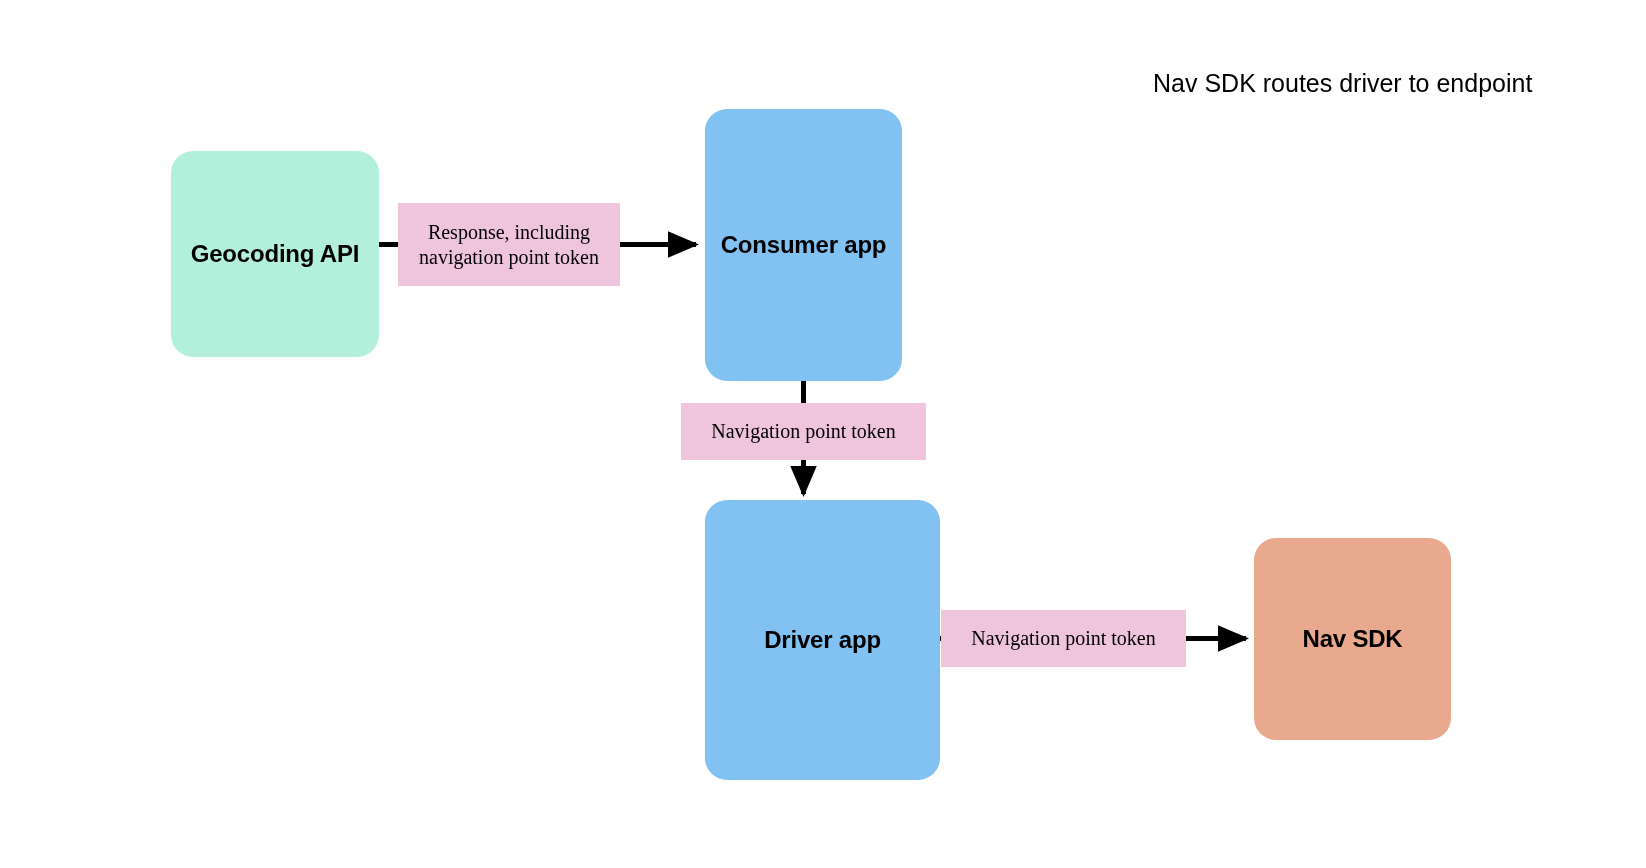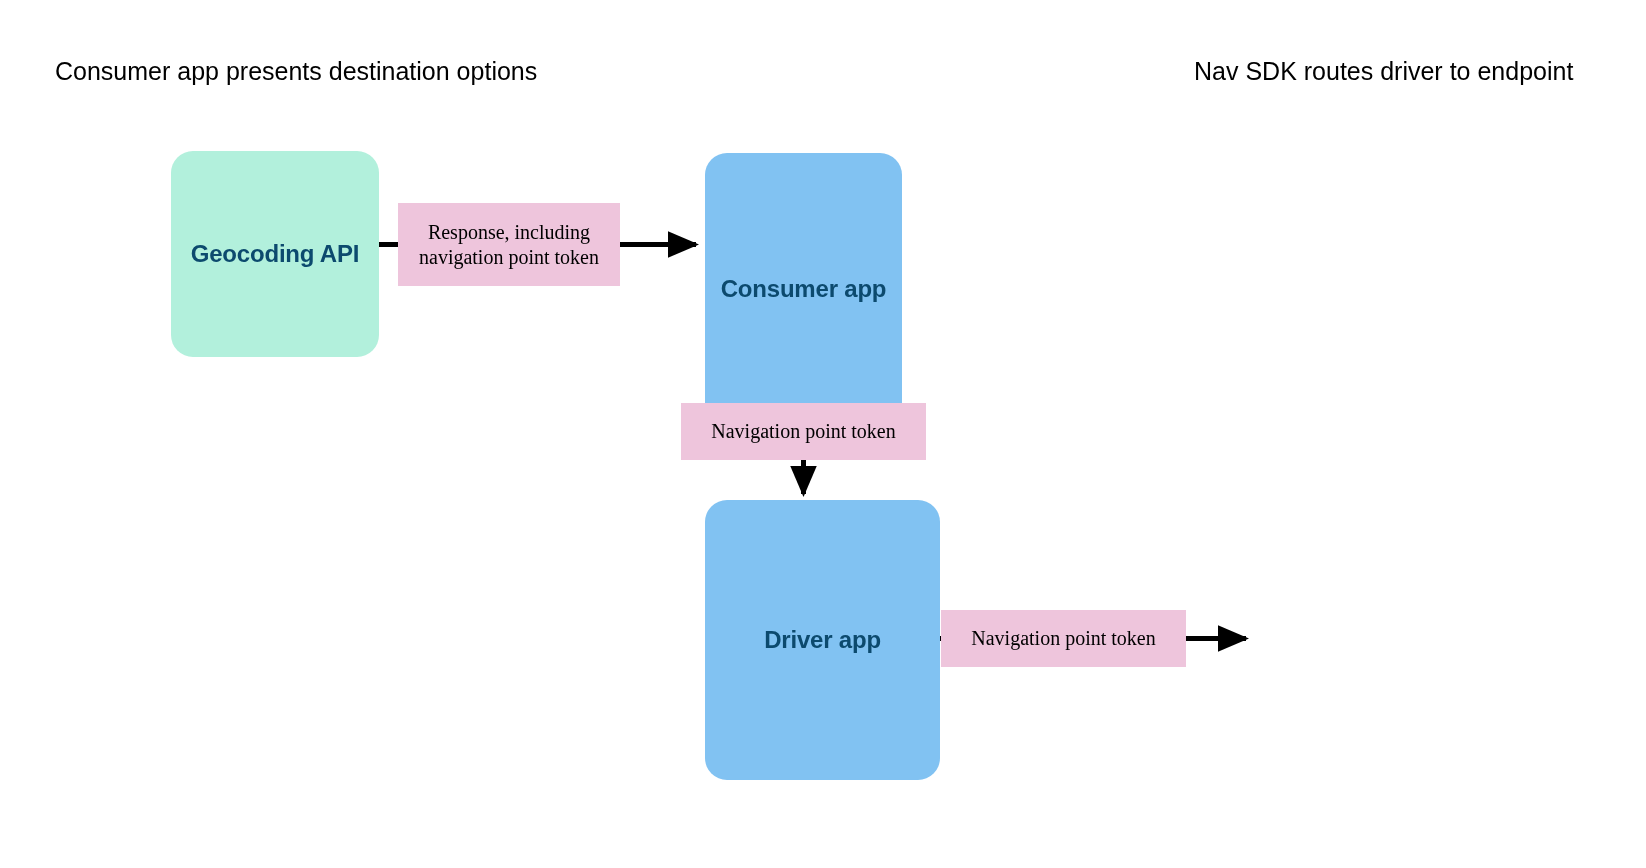--- a/index.html
+++ b/index.html
@@ -21,48 +21,47 @@
   .col-header {
     position: absolute;
     font-size: 25px;
     line-height: 1.2;
     color: #000000;
     white-space: nowrap;
     font-weight: 400;
   }
   #hdr-0 { left: 55px;   top: 56px; }
   #hdr-1 { left: 669px;  top: 56px; }
-  #hdr-2 { left: 1153px; top: 56px; margin-left: 41px; }
+  #hdr-2 { left: 1153px; top: 68px; }
 
   
   .node {
     position: absolute;
     display: flex;
     align-items: center;
     justify-content: center;
     border-radius: 22px;
     box-sizing: border-box;
     z-index: 3;
   }
   .node-label {
     font-size: 24px;
     font-weight: 700;
-    color: #0c4a6e;
+    color: #000000;
     text-align: center;
     white-space: nowrap;
     letter-spacing: -0.2px;
   }
   #node-geocoding {
     left: 171px; top: 151px; width: 208px; height: 206px;
     background: #b2f0dc;
   }
   #node-consumer {
     left: 705px; top: 109px; width: 197px; height: 272px;
     background: #81c2f2;
-    margin-top: 44px;
   }
   #node-driver {
     left: 705px; top: 500px; width: 235px; height: 280px;
     background: #81c2f2;
   }
   #node-navsdk {
     left: 1254px; top: 538px; width: 197px; height: 202px;
     background: #e9a98e;
   }
 
@@ -101,21 +100,20 @@
   }
   #edge-label-navtoken-2 {
     left: 941px; top: 610px; width: 245px; height: 57px;
   }
 </style>
 </head>
 <body>
 
 <div id="canvas">
 
-  <div class="col-header" id="hdr-0">Consumer app presents destination options</div>
   <div class="col-header" id="hdr-2">Nav SDK routes driver to endpoint</div>
 
   <svg id="wires" viewBox="0 0 1646 868" width="1646" height="868" xmlns="http://www.w3.org/2000/svg">
     <defs>
       <marker id="arrowhead" markerWidth="7" markerHeight="7" refX="5.6" refY="3" orient="auto" markerUnits="strokeWidth">
         <path d="M0,0.35 L6.2,3 L0,5.65 Z" fill="#000000"></path>
       </marker>
     </defs>
 
     <line x1="352" y1="244.5" x2="400" y2="244.5" stroke="#000000" stroke-width="5"></line>
@@ -136,20 +134,23 @@
   </div>
 
   <div class="node" id="node-consumer">
     <span class="node-label">Consumer app</span>
   </div>
 
   <div class="node" id="node-driver">
     <span class="node-label">Driver app</span>
   </div>
 
+  <div class="node" id="node-navsdk">
+    <span class="node-label">Nav SDK</span>
+  </div>
 
   <div class="edge-label" id="edge-label-response">
     <span>Response, including navigation point token</span>
   </div>
 
   <div class="edge-label" id="edge-label-navtoken-1">
     <span>Navigation point token</span>
   </div>
 
   <div class="edge-label" id="edge-label-navtoken-2">

